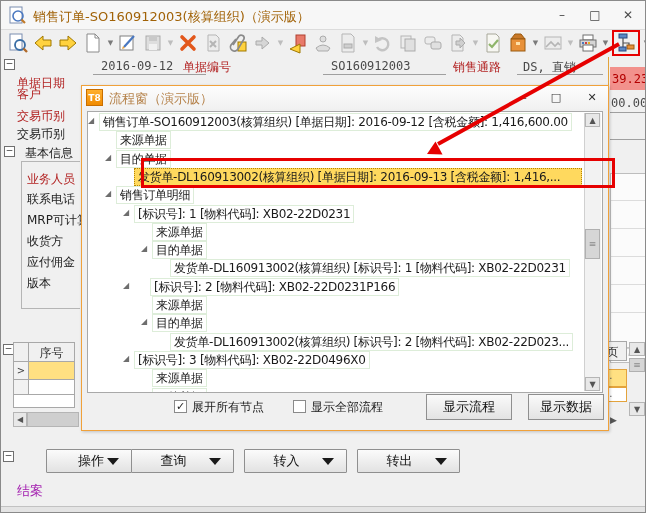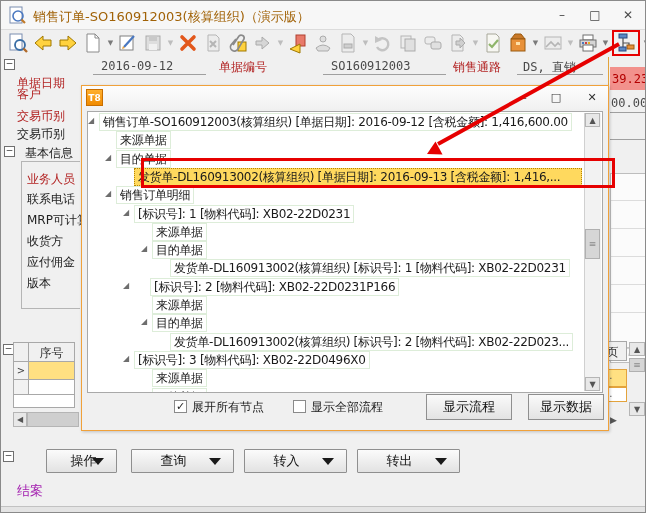--- a/index.html
+++ b/index.html
@@ -232,21 +232,21 @@
           <rect x="4" y="15" width="7" height="4" fill="#5b87c5" stroke="#2a4a80"></rect>
         </svg>
       </span>
     <span class="tcaret">▼</span>
   </div>
 
   <div class="abs boxmark" style="left:3px;top:58px;">−</div>
   <div class="abs lbl req" style="left:16px;top:74px;">单据日期</div>
   <div class="abs val" style="left:100px;top:58px;">2016-09-12</div>
   <div class="abs fline" style="left:92px;top:73px;width:113px;"></div>
-  <div class="abs lbl req" style="left:182px;top:58px;margin-left:36px;">单据编号</div>
+  <div class="abs lbl req" style="left:182px;top:58px;">单据编号</div>
   <div class="abs val" style="left:330px;top:58px;">SO160912003</div>
   <div class="abs fline" style="left:322px;top:73px;width:123px;"></div>
   <div class="abs lbl req" style="left:452px;top:58px;">销售通路</div>
   <div class="abs val" style="left:522px;top:58px;">DS, 直销</div>
   <div class="abs fline" style="left:516px;top:73px;width:86px;"></div>
 
   <div class="abs lbl req" style="left:16px;top:85px;">客户</div>
   <div class="abs lbl req" style="left:16px;top:107px;">交易币别</div>
   <div class="abs lbl" style="left:16px;top:125px;">交易币别</div>
   <div class="abs boxmark" style="left:3px;top:145px;">−</div>
@@ -286,21 +286,21 @@
   <div class="abs gheader" style="left:27px;top:341px;width:47px;height:20px;line-height:20px;">序号</div>
   <div class="abs gcell" style="left:12px;top:360px;width:16px;height:19px;color:#444;font-size:10px;text-align:center;line-height:17px;">&gt;</div>
   <div class="abs gcell sel" style="left:27px;top:360px;width:47px;height:19px;"></div>
   <div class="abs gcell" style="left:12px;top:378px;width:16px;height:16px;background:#f2f2f2;"></div>
   <div class="abs gcell white" style="left:27px;top:378px;width:47px;height:16px;"></div>
   <div class="abs gcell white" style="left:12px;top:393px;width:62px;height:14px;"></div>
   <div class="abs sbbtn" style="left:12px;top:411px;width:14px;height:15px;">◀</div>
   <div class="abs" style="left:26px;top:411px;width:52px;height:15px;background:#cfcfcf;border:1px solid #b5b5b5;box-sizing:border-box;"></div>
 
   <div class="abs boxmark" style="left:2px;top:450px;">−</div>
-  <div class="abs fbtn" style="left:45px;top:448px;width:71px;padding-left:18px;">
+  <div class="abs fbtn" style="left:45px;top:448px;width:86px;padding-left:18px;">
       <span style="margin-right:14px;">操作</span>
       <span class="dd"></span>
     </div>
   <div class="abs fbtn" style="left:130px;top:448px;width:103px;">
       <span style="margin-right:18px;">查询</span>
       <span class="dd"></span>
     </div>
   <div class="abs fbtn" style="left:243px;top:448px;width:103px;">
       <span style="margin-right:18px;">转入</span>
       <span class="dd"></span>
@@ -308,20 +308,21 @@
   <div class="abs fbtn" style="left:356px;top:448px;width:103px;">
       <span style="margin-right:18px;">转出</span>
       <span class="dd"></span>
     </div>
   <div class="abs status" style="left:16px;top:481px;">结案</div>
   <div class="abs" style="left:0;top:505px;width:100%;height:8px;background:#e4e4e4;border-top:1px solid #c2c2c2;"></div>
 
   <div class="abs dialog">
     <div class="dlg-title"></div>
     <div class="t8badge">T8</div>
+    <div class="dlg-title-text">流程窗（演示版）</div>
     <div class="dlg-btn" style="left:432px;">–</div>
     <div class="dlg-btn" style="left:464px;">□</div>
     <div class="dlg-btn" style="left:500px;">✕</div>
 
     <div class="tree">
       <div>
           <div class="trow" style="top: 1px;"><span class="texp" style="left: 0px;">◢</span><span class="tlabel" style="margin-left: 11px;">销售订单-SO160912003(核算组织)  [单据日期]: 2016-09-12 [含税金额]: 1,416,600.00</span></div>
           <div class="trow" style="top: 19.3px;"><span class="texp" style="left: 17px;"></span><span class="tlabel" style="margin-left: 28px;">来源单据</span></div>
           <div class="trow" style="top: 37.6px;"><span class="texp" style="left: 17px;">◢</span><span class="tlabel" style="margin-left: 28px;">目的单据</span></div>
           <div class="trow hl" style="top: 55.9px;"><span class="texp" style="left: 35px;"></span><span class="tlabel" style="margin-left: 46px;">发货单-DL160913002(核算组织)  [单据日期]: 2016-09-13 [含税金额]: 1,416,...</span></div>

